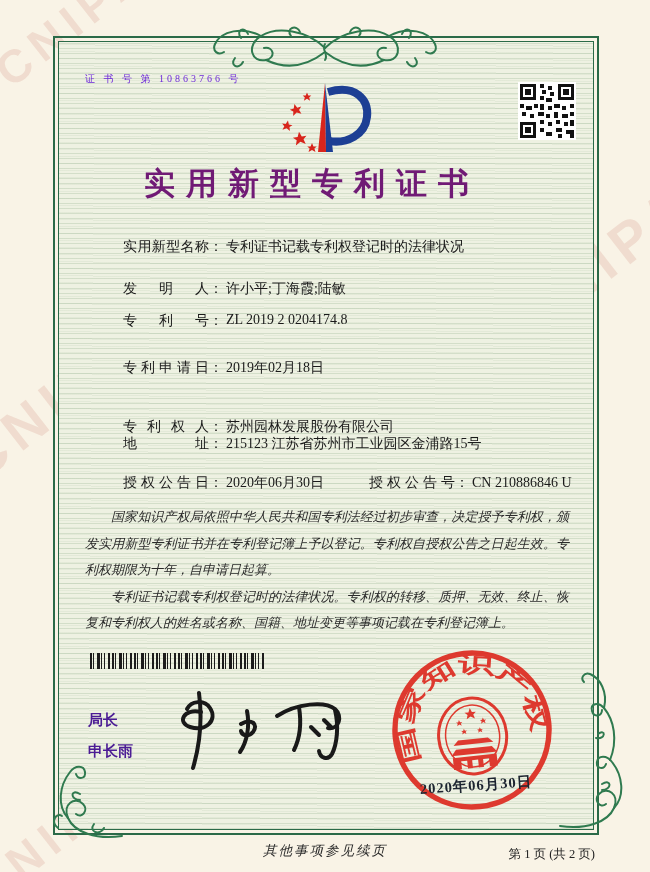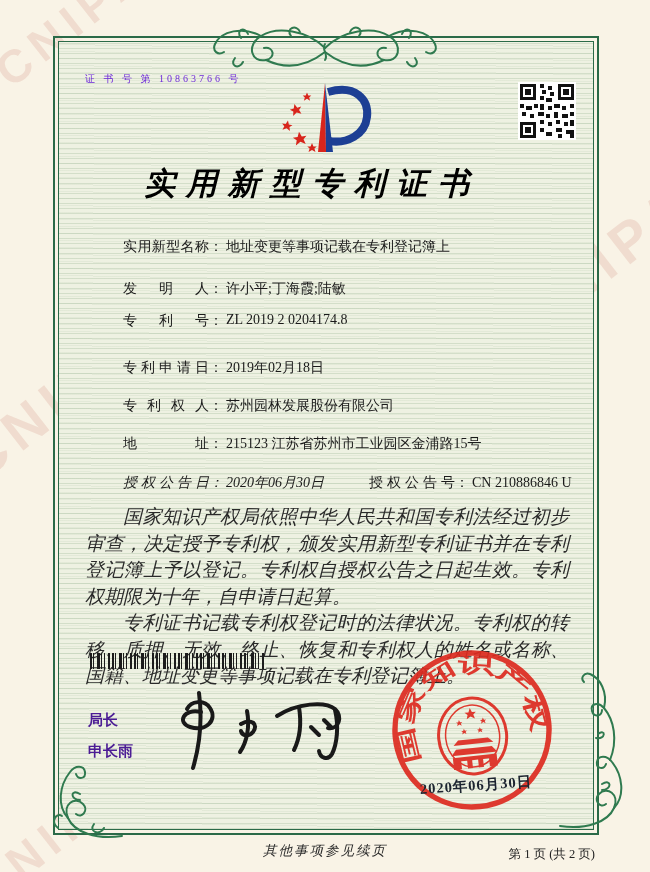--- a/index.html
+++ b/index.html
@@ -22,29 +22,29 @@
         repeating-linear-gradient(1deg, rgba(148,178,142,0.12) 0px, rgba(148,178,142,0.12) 1px, transparent 1px, transparent 7px);}
 
   .layer{position:absolute;inset:0;z-index:5;}
 
   .cert-no{position:absolute;left:85px;top:72px;font-size:10px;letter-spacing:3px;color:#6d28d9;}
 
   .logo{position:absolute;left:276px;top:80px;}
   .qr{position:absolute;left:518px;top:82px;}
 
   .title{position:absolute;left:0;width:624px;top:163px;text-align:center;
-      font-size:31px;font-weight:bold;letter-spacing:11px;color:#000000;font-style:italic;}
+      font-size:31px;font-weight:bold;letter-spacing:11px;color:#701a75;}
 
   .fields{position:absolute;left:85px;top:0;width:486px;font-size:14px;color:#1a1a1a;}
   .frow{position:absolute;left:0;width:486px;white-space:nowrap;}
   .f-label{display:inline-block;width:86px;text-align:justify;text-align-last:justify;vertical-align:top;margin-left:38px;}
   .f-colon{display:inline-block;width:17px;vertical-align:top;}
-  .f-pair{display:inline-block;width:246px;font-style:italic;}
-
-  .paras{position:absolute;left:85px;top:504px;width:484px;font-size:19px;line-height:26.5px;
+  .f-pair{display:inline-block;width:246px;}
+
+  .paras{position:absolute;left:85px;top:504px;width:484px;font-size:13px;line-height:26.5px;
       text-align:justify;font-style:italic;color:#2a2a2a;}
   .paras p{margin:0;text-indent:2em;}
 
   .barcode{position:absolute;left:90px;top:653px;width:175px;height:16px;
       background-image:linear-gradient(90deg,#1c1c1c 0 2px,transparent 2px 3px,#1c1c1c 3px 4px,
         transparent 4px 7px,#1c1c1c 7px 10px,transparent 10px 11px,#1c1c1c 11px 12px,
         transparent 12px 14px,#1c1c1c 14px 15px,transparent 15px 18px,#1c1c1c 18px 20px,transparent 20px 22px);
       background-size:22px 100%;}
 
   .officer{position:absolute;left:88px;top:704px;font-family:"Liberation Sans","DejaVu Sans",sans-serif;
@@ -150,32 +150,32 @@
                  M36,30h4v6h-4z M44,32h6v4h-6z M52,30h4v4h-4z M22,38h4v4h-4z M30,40h4v4h-4z M38,38h4v4h-4z
                  M46,40h4v4h-4z M52,38h4v6h-4z M22,46h4v4h-4z M28,50h6v4h-6z M38,46h6v4h-6z M48,48h4v4h-4z
                  M40,52h4v4h-4z M52,48h4v8h-4z"></path>
       </g>
     </svg>
 
     <div class="title">实用新型专利证书</div>
 
     <div class="fields">
       <div class="frow" style="top:238px">
-        <span class="f-label">实用新型名称</span><span class="f-colon">：</span><span class="f-value">地址变更等事项记载在专利登记簿上</span>
+        <span class="f-label">实用新型名称</span><span class="f-colon">：</span><span class="f-value">专利证书记载专利权登记时的法律状况</span>
       </div>
       <div class="frow" style="top:280px">
         <span class="f-label">发明人</span><span class="f-colon">：</span><span class="f-value">许小平;丁海霞;陆敏</span>
       </div>
       <div class="frow" style="top:312px">
         <span class="f-label">专利号</span><span class="f-colon">：</span><span class="f-value">ZL 2019 2 0204174.8</span>
       </div>
       <div class="frow" style="top:359px">
         <span class="f-label">专利申请日</span><span class="f-colon">：</span><span class="f-value">2019年02月18日</span>
       </div>
-      <div class="frow" style="top:397px">
+      <div class="frow" style="top:418px">
         <span class="f-label">专利权人</span><span class="f-colon">：</span><span class="f-value">苏州园林发展股份有限公司</span>
       </div>
       <div class="frow" style="top:435px">
         <span class="f-label">地址</span><span class="f-colon">：</span><span class="f-value">215123 江苏省苏州市工业园区金浦路15号</span>
       </div>
       <div class="frow" style="top:474px">
         <span class="f-pair"><span class="f-label">授权公告日</span><span class="f-colon">：</span><span class="f-value">2020年06月30日</span></span><span><span class="f-label">授权公告号</span><span class="f-colon">：</span><span class="f-value">CN 210886846 U</span></span>
       </div>
     </div>
 

